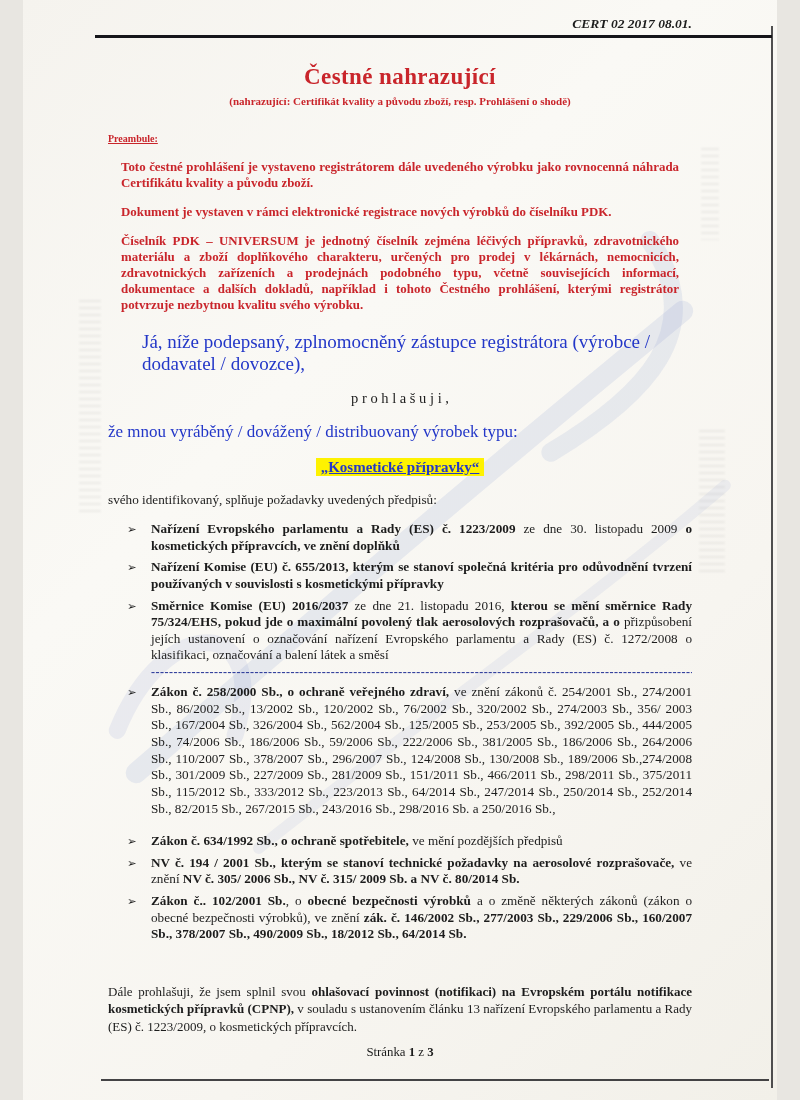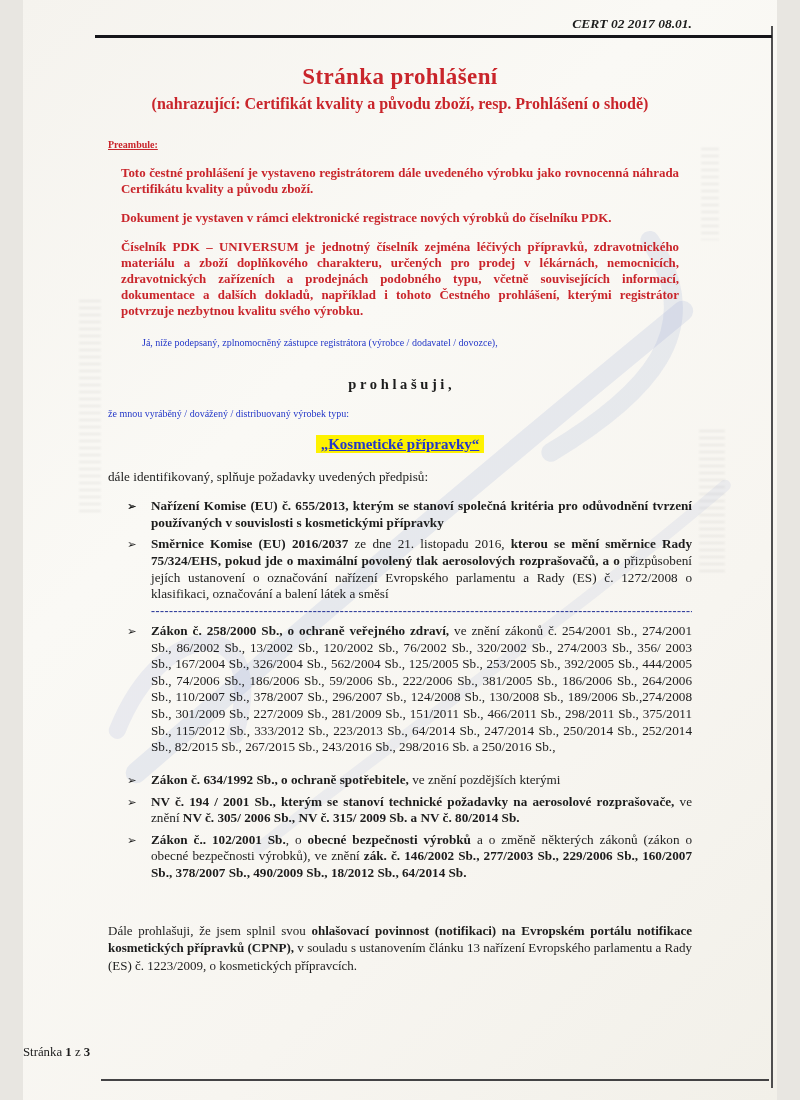--- a/index.html
+++ b/index.html
@@ -32,42 +32,42 @@
     margin:3px -80px 0 -13px;
     position:relative;z-index:2;
   }
   .title{
     margin:26px 0 0;text-align:center;
     color:var(--red);font-size:23px;font-weight:bold;letter-spacing:.4px;
     position:relative;z-index:2;
   }
   .subtitle{
     margin:5px 0 0;text-align:center;
-    color:var(--red);font-weight:bold;font-size:16px;
+    color:var(--red);font-weight:bold;font-size:11px;
     position:relative;z-index:2;
   }
   .preambule{position:relative;z-index:2;}
   .preambule-heading{
     display:inline-block;margin:26px 0 2px;
     color:var(--red);font-weight:bold;font-size:10px;text-decoration:underline;
   }
   .preambule p{
     margin:13px;color:var(--red);font-weight:bold;
     font-size:12.9px;line-height:1.24;text-align:justify;
   }
   .blue-intro{
     margin:18px 0 0;padding-left:34px;
-    color:var(--blue);font-size:10px;position:relative;z-index:2;
+    color:var(--blue);font-size:19px;position:relative;z-index:2;
   }
   .verb{
-    margin:28px 0 0;text-align:center;
-    font-weight:bold;font-size:14.5px;position:relative;z-index:2;
+    margin:15px 0 0;text-align:center;
+    font-weight:normal;font-size:14.5px;position:relative;z-index:2;
   }
   .product-intro{
-    margin:15px 0 16px;color:var(--blue);font-size:10px;position:relative;z-index:2;
+    margin:15px 0 16px;color:var(--blue);font-size:17px;position:relative;z-index:2;
   }
   .product-line{margin:10px 0 0;text-align:center;position:relative;z-index:2;}
   .product-type{
     background:var(--yellow);color:var(--blue);
     font-weight:bold;font-size:15px;text-decoration:underline;
     padding:1px 5px;
   }
   .compliance{margin:16px 0 0;font-size:13.2px;position:relative;z-index:2;}
   .bullets{
     list-style:none;margin:13px 0 0;padding:0;
@@ -81,21 +81,21 @@
     margin-top:2px;line-height:1.1;
   }
   .bullets li:nth-child(6){margin-top:16px;}
   .b{font-weight:bold;}
   .closing{
     margin:40px 0 0;font-size:13px;line-height:1.35;
     text-align:justify;position:relative;z-index:2;
   }
   .page-footer{
     position:absolute;left:0;right:0;bottom:40px;
-    text-align:left;font-size:12.8px;z-index:2;
+    text-align:center;font-size:12.8px;z-index:2;
   }
   
   .watermark{position:absolute;inset:0;z-index:1;pointer-events:none;}
   .edge-right{position:absolute;top:26px;bottom:12px;right:4px;width:2px;background:#17171a;opacity:.75;z-index:3;}
   .edge-bottom{position:absolute;left:78px;right:8px;bottom:19px;height:2px;background:#17171a;opacity:.8;z-index:3;}
   .ghost{
     position:absolute;opacity:.07;filter:blur(1px);z-index:0;
     background:repeating-linear-gradient(180deg,#444 0 2px,transparent 2px 7px);
   }
   .ghost.g1{left:56px;top:300px;width:22px;height:215px;}
@@ -116,47 +116,47 @@
     </g>
   </svg>
 
   <div class="ghost g1"></div>
   <div class="ghost g2"></div>
   <div class="ghost g3"></div>
 
   <div class="doc-code">CERT 02 2017 08.01.</div>
   <div class="header-rule"></div>
 
-  <h1 class="title">Stránka prohlášení</h1>
+  <h1 class="title">Čestné nahrazující</h1>
   <div class="subtitle">(nahrazující: Certifikát kvality a původu zboží, resp. Prohlášení o shodě)</div>
 
   <section class="preambule">
     <span class="preambule-heading">Preambule:</span>
     <p>Toto čestné prohlášení je vystaveno registrátorem dále uvedeného výrobku jako rovnocenná náhrada Certifikátu kvality a původu zboží.</p>
     <p>Dokument je vystaven v rámci elektronické registrace nových výrobků do číselníku PDK.</p>
     <p>Číselník PDK – UNIVERSUM je jednotný číselník zejména léčivých přípravků, zdravotnického materiálu a zboží doplňkového charakteru, určených pro prodej v lékárnách, nemocnicích, zdravotnických zařízeních a prodejnách podobného typu, včetně souvisejících informací, dokumentace a dalších dokladů, například i tohoto Čestného prohlášení, kterými registrátor potvrzuje nezbytnou kvalitu svého výrobku.</p>
   </section>
 
   <p class="blue-intro">Já, níže podepsaný, zplnomocněný zástupce registrátora (výrobce / dodavatel / dovozce),</p>
   <p class="verb">p r o h l a š u j i ,</p>
   <p class="product-intro">že mnou vyráběný / dovážený  / distribuovaný výrobek typu:</p>
 
   <div class="product-line">
     <span class="product-type">„Kosmetické přípravky“</span>
   </div>
 
-  <p class="compliance">dále identifikovaný, splňuje požadavky uvedených předpisů:</p>
+  <p class="compliance">svého identifikovaný, splňuje požadavky uvedených předpisů:</p>
 
   <ul class="bullets" id="bullet-list">
-      <li><span class="marker">➢</span></li>
+      <li><span class="marker">➢</span><span><span class="b">Nařízení Evropského parlamentu a Rady (ES) č. 1223/2009</span><span> ze dne 30. listopadu 2009 </span><span class="b">o kosmetických přípravcích, ve znění doplňků</span></span></li>
       <li><span class="marker">➢</span><span><span class="b">Nařízení Komise (EU) č. 655/2013, kterým se stanoví společná kritéria pro odůvodnění tvrzení používaných v souvislosti s kosmetickými přípravky</span></span></li>
       <li><span class="marker">➢</span><span><span class="b">Směrnice Komise (EU) 2016/2037</span><span> ze dne 21. listopadu 2016, </span><span class="b">kterou se mění směrnice Rady 75/324/EHS, pokud jde o maximální povolený tlak aerosolových rozprašovačů, a o</span><span> přizpůsobení jejích ustanovení o označování nařízení Evropského parlamentu a Rady (ES) č. 1272/2008 o klasifikaci, označování a balení látek a směsí</span></span></li>
       <li class="sep">------------------------------------------------------------------------------------------------------------------------------------------------</li>
       <li><span class="marker">➢</span><span><span class="b">Zákon č. 258/2000 Sb., o ochraně veřejného zdraví,</span><span> ve znění zákonů č. 254/2001 Sb., 274/2001 Sb., 86/2002 Sb., 13/2002 Sb., 120/2002 Sb., 76/2002 Sb., 320/2002 Sb., 274/2003 Sb., 356/ 2003 Sb., 167/2004 Sb., 326/2004 Sb., 562/2004 Sb., 125/2005 Sb., 253/2005 Sb., 392/2005 Sb., 444/2005 Sb., 74/2006 Sb., 186/2006 Sb., 59/2006 Sb., 222/2006 Sb., 381/2005 Sb., 186/2006 Sb., 264/2006 Sb., 110/2007 Sb., 378/2007 Sb., 296/2007 Sb., 124/2008 Sb., 130/2008 Sb., 189/2006 Sb.,274/2008 Sb., 301/2009 Sb., 227/2009 Sb., 281/2009 Sb., 151/2011 Sb., 466/2011 Sb., 298/2011 Sb., 375/2011 Sb., 115/2012 Sb., 333/2012 Sb., 223/2013 Sb., 64/2014 Sb., 247/2014 Sb., 250/2014 Sb., 252/2014 Sb., 82/2015 Sb., 267/2015 Sb., 243/2016 Sb., 298/2016 Sb. a 250/2016 Sb.,</span></span></li>
-      <li><span class="marker">➢</span><span><span class="b">Zákon č. 634/1992 Sb., o ochraně spotřebitele,</span><span> ve znění pozdějších kterými</span></span></li>
+      <li><span class="marker">➢</span><span><span class="b">Zákon č. 634/1992 Sb., o ochraně spotřebitele,</span><span> ve mění pozdějších předpisů</span></span></li>
       <li><span class="marker">➢</span><span><span class="b">NV č. 194 / 2001 Sb., kterým se stanoví technické požadavky na aerosolové rozprašovače,</span><span> ve znění </span><span class="b">NV č. 305/ 2006 Sb., NV č. 315/ 2009 Sb. a NV č. 80/2014 Sb.</span></span></li>
       <li><span class="marker">➢</span><span><span class="b">Zákon č.. 102/2001 Sb.</span><span>, o </span><span class="b">obecné bezpečnosti výrobků</span><span> a o změně některých zákonů (zákon o obecné bezpečnosti výrobků), ve znění </span><span class="b">zák. č. 146/2002 Sb., 277/2003 Sb., 229/2006 Sb., 160/2007 Sb., 378/2007 Sb., 490/2009 Sb., 18/2012 Sb., 64/2014 Sb.</span></span></li>
     </ul>
 
   <p class="closing" id="closing-para"><span>Dále prohlašuji, že jsem splnil svou </span><span class="b">ohlašovací povinnost (notifikaci) na Evropském portálu notifikace kosmetických přípravků (CPNP),</span><span> v souladu s ustanovením článku 13 nařízení Evropského parlamentu a Rady (ES) č. 1223/2009, o kosmetických přípravcích.</span></p>
 
   <div class="page-footer">
     <span id="page-footer-text"><span>Stránka </span><span class="b">1</span><span> z </span><span class="b">3</span></span>
   </div>
 

